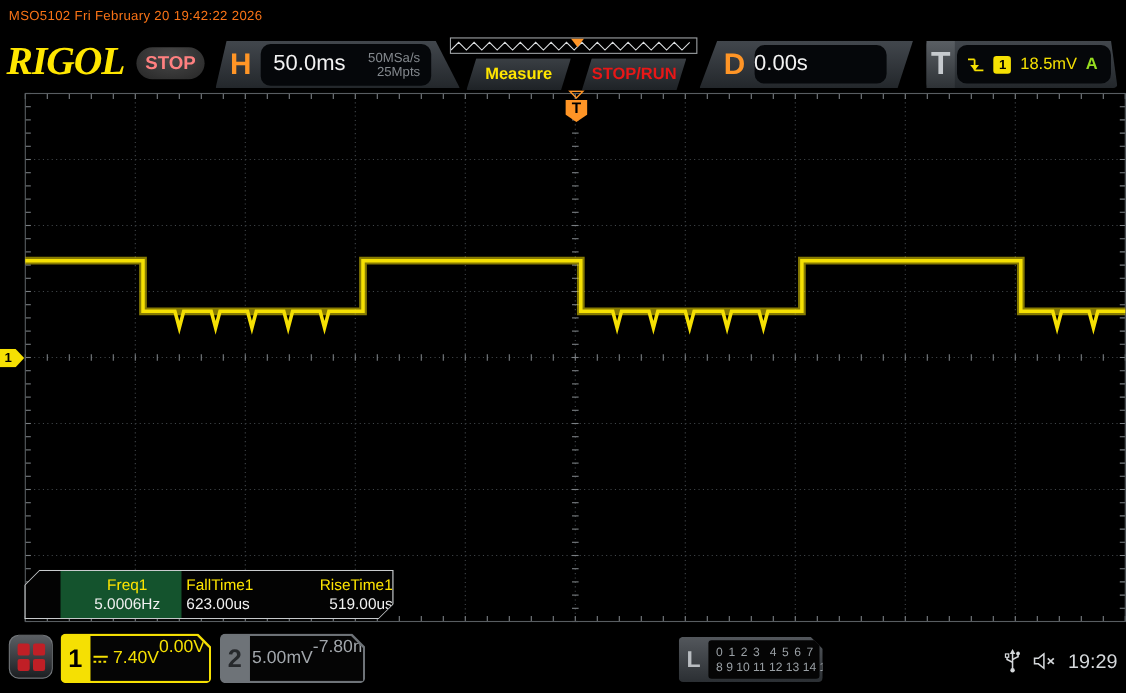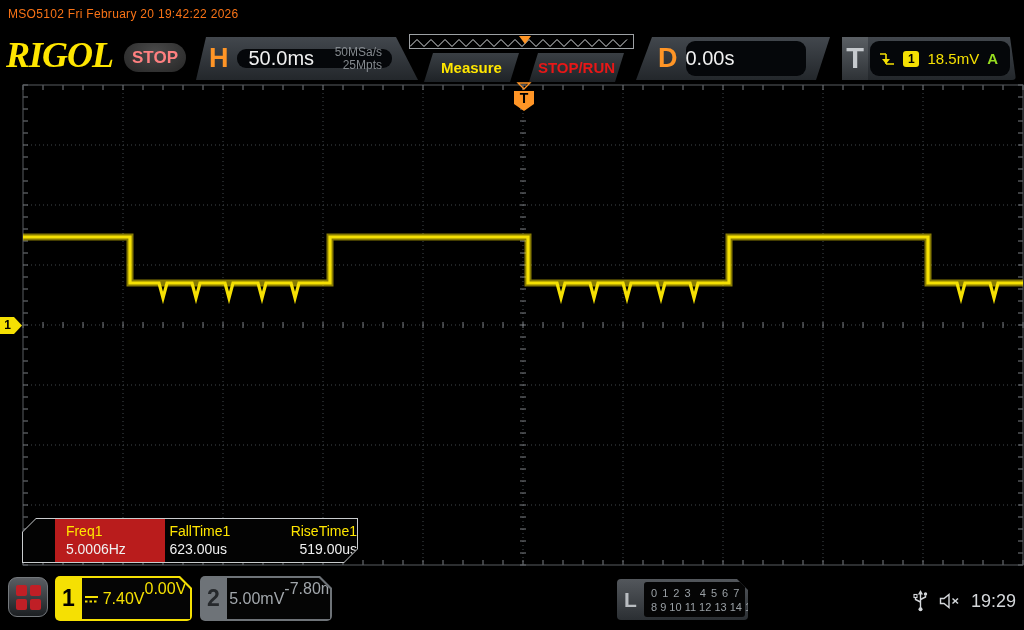--- a/index.html
+++ b/index.html
@@ -15,21 +15,21 @@
         font-size:36px;color:#ffe600;letter-spacing:-1px;}
   .stop-badge{position:absolute;left:124px;top:15px;width:62px;height:29px;border-radius:15px;
         background:radial-gradient(ellipse at 50% 30%,#4a4a4a,#262626);
         color:#ff8080;font-weight:bold;font-size:17px;text-align:center;line-height:29px;}
   .panel{position:absolute;background:linear-gradient(180deg,#42474d,#23272b);}
   .h-panel{left:196px;top:9px;width:222px;height:43px;display:flex;align-items:center;
         clip-path:polygon(10px 0,200px 0,222px 43px,0 43px);}
   .h-panel .big-letter{margin:0 8px 0 13px;}
   .big-letter{font-size:27px;font-weight:bold;color:#ff9526;}
   .inner-black{background:#05070a;border-radius:9px;display:flex;align-items:center;}
-  .h-inner{flex:1;height:19px;margin-right:26px;padding:0 10px 0 12px;}
+  .h-inner{flex:1;height:38px;margin-right:26px;padding:0 10px 0 12px;}
   .tb-value{font-size:20px;color:#f2f2f2;}
   .acq-block{margin-left:auto;text-align:right;font-size:12px;line-height:13px;color:#84898e;}
   .wave-strip{position:absolute;left:409px;top:6px;width:225px;height:15px;background:#000;
         border:1px solid #9da1a4;box-sizing:border-box;}
   .hbtn{position:absolute;top:25px;width:95px;height:29px;text-align:center;line-height:29px;
         font-size:15px;font-weight:bold;background:linear-gradient(180deg,#3a3f44,#1e2226);
         clip-path:polygon(9px 0,95px 0,86px 29px,0 29px);}
   .measure-btn{left:424px;color:#ffe600;}
   .stoprun-btn{left:529px;color:#e81717;clip-path:polygon(9px 0,95px 0,86px 29px,0 29px);}
   .d-panel{left:636px;top:9px;width:194px;height:43px;display:flex;align-items:center;
@@ -54,21 +54,21 @@
         color:#000;font-size:12px;font-weight:bold;text-align:center;line-height:17px;
         padding-right:7px;box-sizing:border-box;}
   
   .meas-panel{position:absolute;left:22px;top:518px;width:336px;height:45px;background:#c9ccce;
         clip-path:polygon(14px 0,336px 0,336px 31px,322px 45px,0 45px,0 14px);}
   .meas-inner{position:absolute;left:1px;top:1px;width:334px;height:43px;background:#030303;
         clip-path:polygon(13px 0,334px 0,334px 30px,321px 43px,0 43px,0 13px);
         display:flex;}
   .meas-spacer{width:33px;}
   .meas-cell{display:flex;flex-direction:column;justify-content:center;gap:1px;}
-  .meas-cell.c1{width:103px;padding-left:11px;background:#b91c1c;}
+  .meas-cell.c1{width:103px;padding-left:11px;background:#14532d;align-items:center;}
   .meas-cell.c2{width:95px;padding-left:4px;}
   .meas-cell.c3{width:95px;padding-left:4px;text-align:right;}
   .meas-label{color:#ffe600;font-size:14px;line-height:17px;}
   .meas-value{color:#f0f0f0;font-size:14px;line-height:17px;}
   
   .bottombar{position:absolute;left:0;top:572px;width:1024px;height:58px;background:#000;}
   .menu-btn{position:absolute;left:8px;top:5px;width:40px;height:40px;border-radius:9px;
         background:linear-gradient(180deg,#5a5e63,#1c1f22);border:1px solid #74787c;box-sizing:border-box;
         display:flex;align-items:center;justify-content:center;}
   .menu-grid{width:24px;height:24px;display:grid;grid-template-columns:11px 11px;grid-template-rows:11px 11px;gap:3px;}

